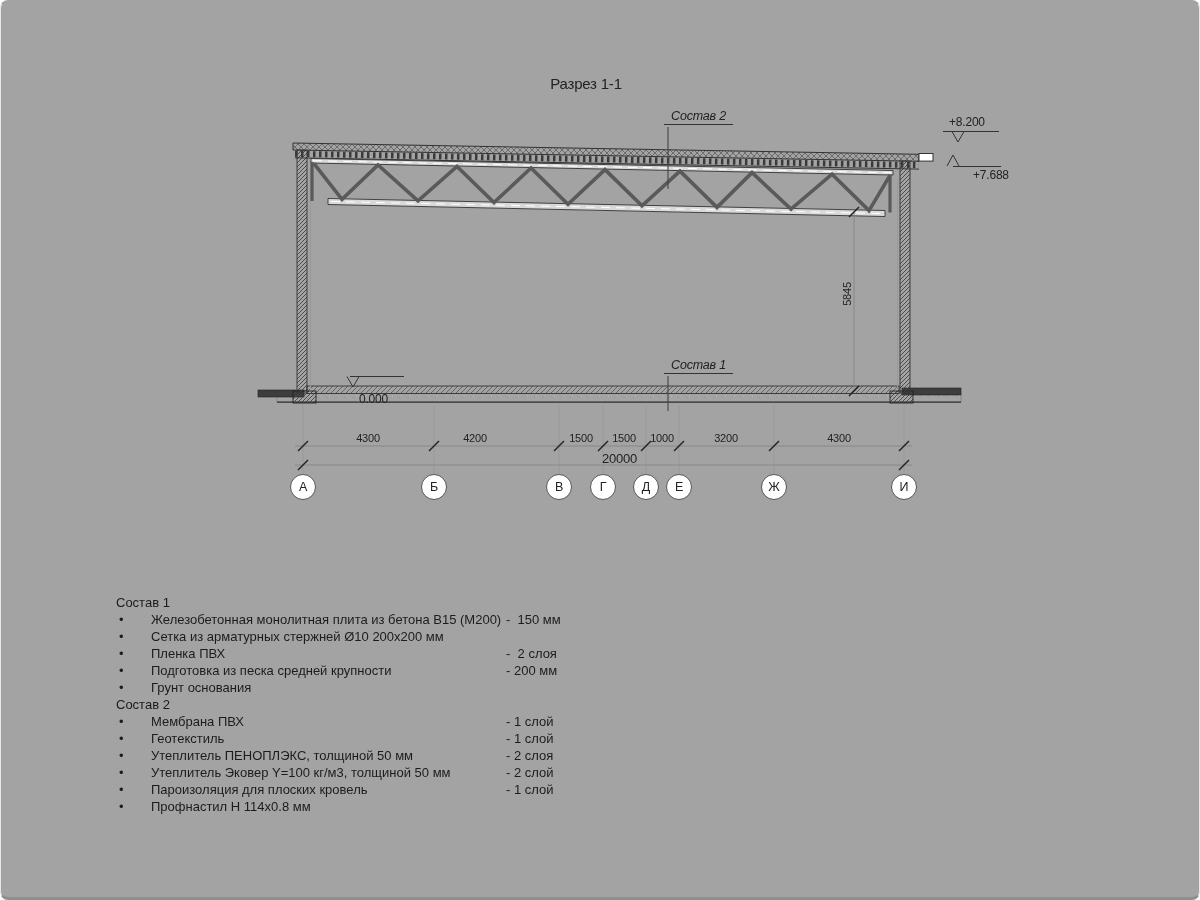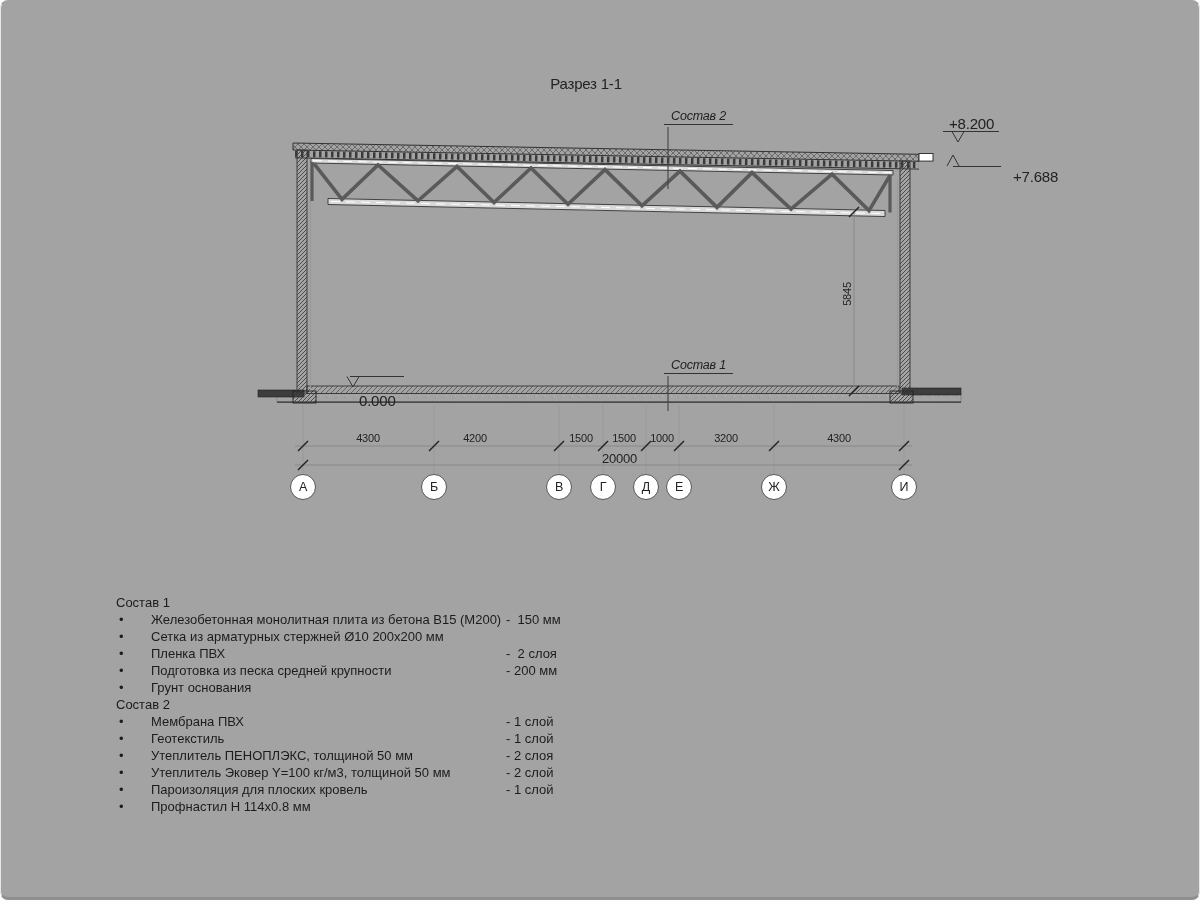--- a/index.html
+++ b/index.html
@@ -9,21 +9,21 @@
     border-bottom:3px solid #8f8f8f;border-radius:8px;
     font-family:"Liberation Sans",sans-serif;color:#1c1c1c;
   }
   .abs{position:absolute;}
   svg{position:absolute;left:0;top:0;}
   
   .cad{font-family:"Liberation Sans",sans-serif;color:#222;letter-spacing:-0.2px;white-space:nowrap;}
   .title{font-size:15px;text-align:center;width:180px;}
   .leaderlbl{font-size:12.5px;font-style:italic;text-align:center;width:69px;
     border-bottom:1px solid #333;padding-bottom:1px;}
-  .elev{font-size:15px;}
+  .elev{font-size:12px;}
   .dimtxt{font-size:11px;text-align:center;width:44px;}
   .dimtot{font-size:13px;text-align:left;width:56px;}
   .vdim{font-size:11px;transform:translate(-50%,-50%) rotate(-90deg);}
   .axis{width:26px;height:26px;box-sizing:border-box;border:1px solid #555;border-radius:50%;
     text-align:center;line-height:24px;font-size:12.5px;background:#fff;}
   
   .mats{left:115px;top:591px;width:520px;font-size:13px;line-height:17px;}
   .mat-header{height:17px;}
   .mat-row{position:relative;height:17px;padding-left:35px;box-sizing:border-box;}
   .mat-row::before{content:"\2022";position:absolute;left:3px;top:0;}
@@ -150,21 +150,21 @@
       <line x1="898" y1="467" x2="908" y2="457" stroke="#222" stroke-width="1.4"></line>
     </g>
   </svg>
 
   <div class="abs cad title" style="left:495px;top:72px;">Разрез 1-1</div>
 
   <div class="abs cad leaderlbl" style="left:663px;top:106px;">Состав 2</div>
   <div class="abs cad leaderlbl" style="left:663px;top:355px;">Состав 1</div>
 
   <div class="abs cad elev" style="left:948px;top:112px;">+8.200</div>
-  <div class="abs cad elev" style="left:1012px;top:165px;">+7.688</div>
+  <div class="abs cad elev" style="left:972px;top:165px;">+7.688</div>
   <div class="abs cad elev" style="left:358px;top:357px;margin-top:32px;">0.000</div>
 
   <div class="abs cad vdim" style="left:846px;top:291px;">5845</div>
 
   <div class="abs cad dimtxt" style="left:345px;top:429px;">4300</div>
   <div class="abs cad dimtxt" style="left:452px;top:429px;">4200</div>
   <div class="abs cad dimtxt" style="left:558px;top:429px;">1500</div>
   <div class="abs cad dimtxt" style="left:601px;top:429px;">1500</div>
   <div class="abs cad dimtxt" style="left:639px;top:429px;">1000</div>
   <div class="abs cad dimtxt" style="left:703px;top:429px;">3200</div>

